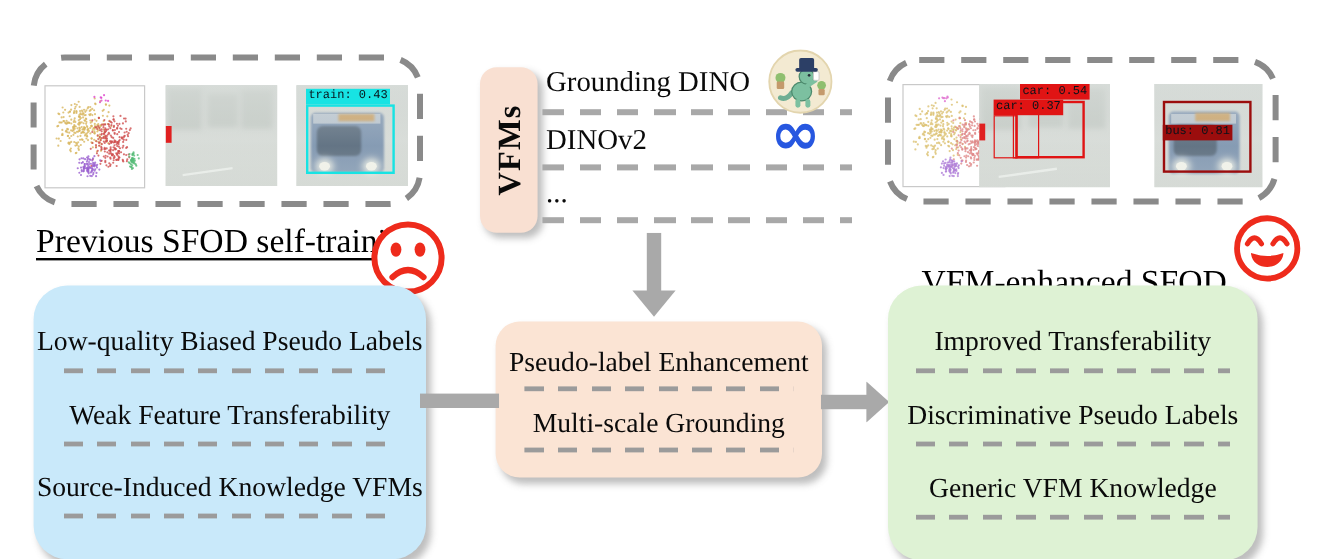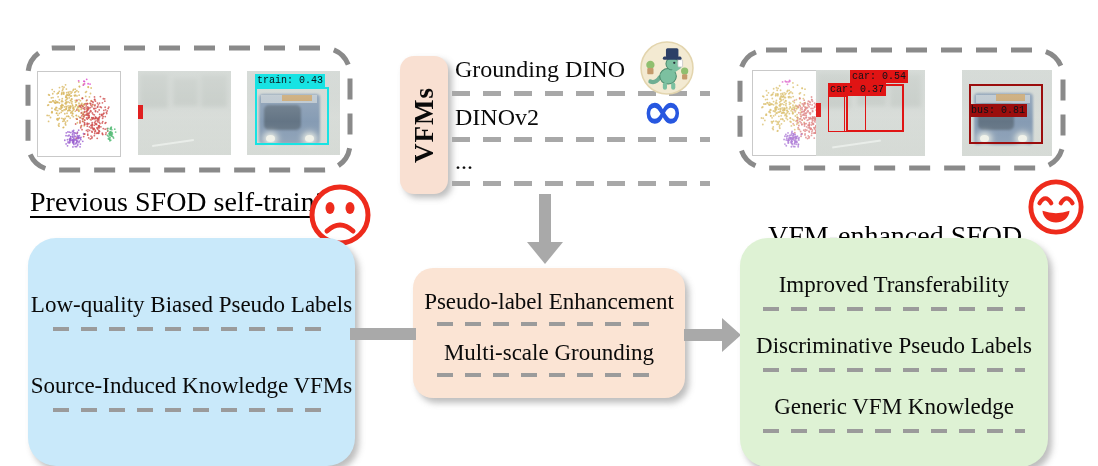--- a/index.html
+++ b/index.html
@@ -728,20 +728,24 @@
     <ellipse cx="10" cy="-7" rx="4.5" ry="6" fill="#ee2b1c"></ellipse>
     <path d="M-13,16 Q0,4 13,16" fill="none" stroke="#ee2b1c" stroke-width="5" stroke-linecap="round"></path>
   </svg>
 
   <div class="bigbox blue" style="left:28px;top:238px;width:327px;height:204px;">
     <div class="grp">
       <div class="lbl">Low-quality Biased Pseudo Labels</div>
       <div class="dash"></div>
     </div>
     <div class="grp">
+      <div class="lbl">Weak Feature Transferability</div>
+      <div class="dash"></div>
+    </div>
+    <div class="grp">
       <div class="lbl">Source-Induced Knowledge VFMs</div>
       <div class="dash"></div>
     </div>
   </div>
 
   <div class="vfms-box">
     <span>VFMs</span>
   </div>
 
   <div class="vfm-label" style="top:56px;">Grounding DINO</div>

